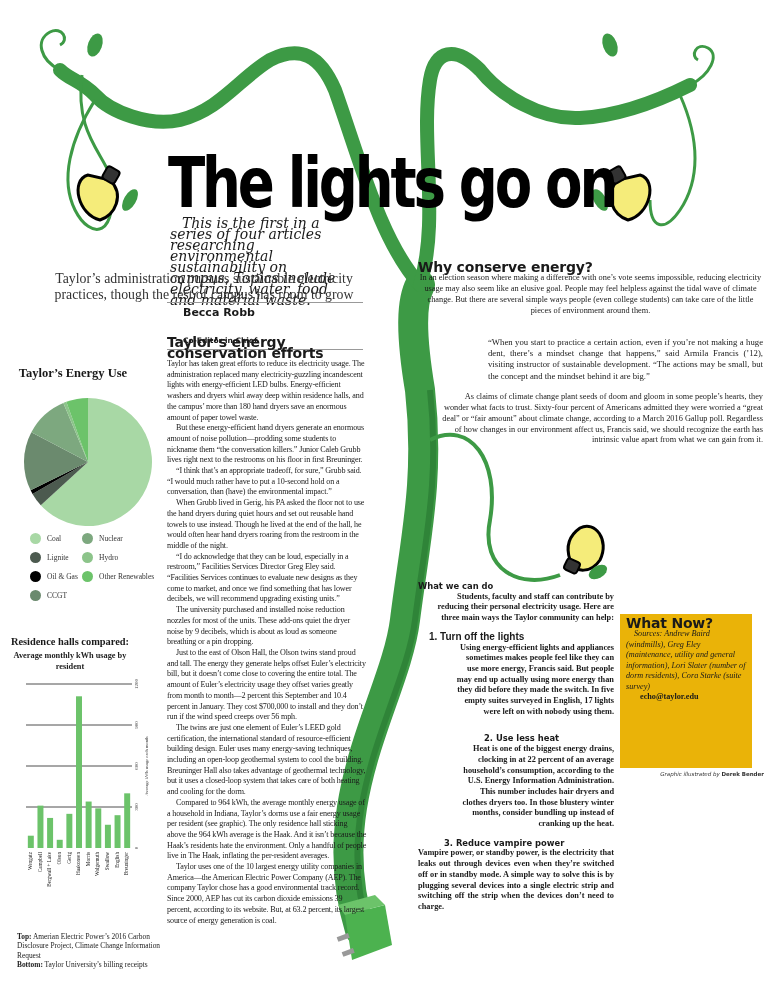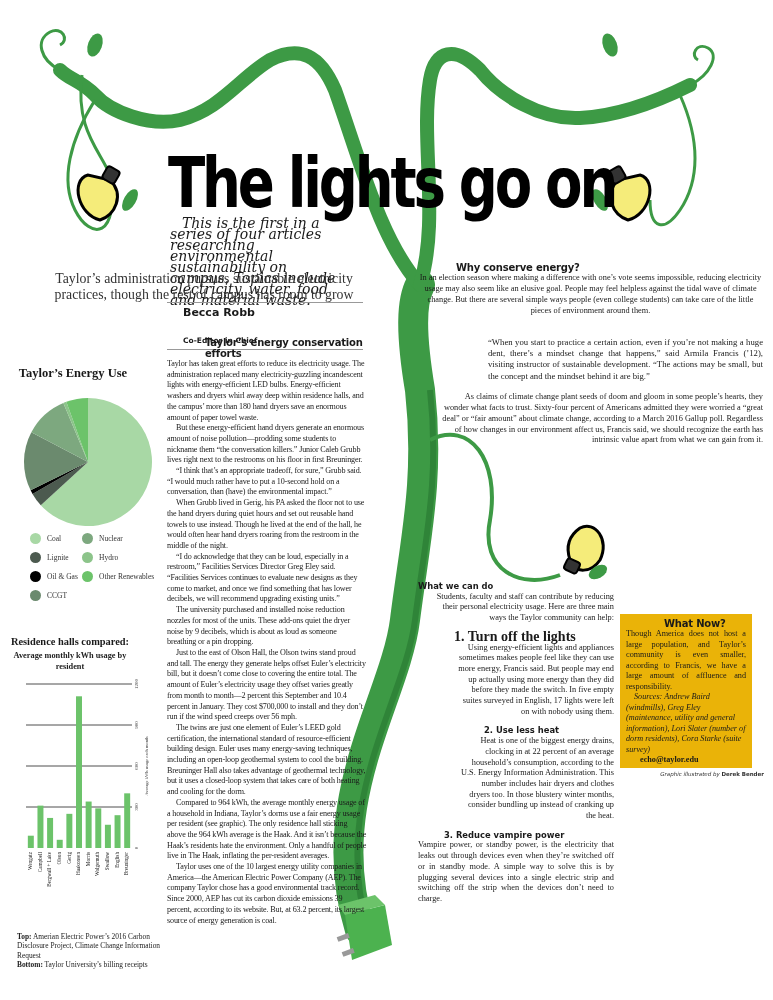--- a/index.html
+++ b/index.html
@@ -8,33 +8,33 @@
   .abs { position: absolute; }
   #vine-art { position: absolute; left: 0; top: 0; width: 773px; height: 1000px; z-index: 1; pointer-events: none; }
   .layer { z-index: 2; }
   .headline { left: 168px; top: 148px; font-family: "DejaVu Sans", sans-serif; font-weight: bold; font-size: 70px; letter-spacing: -4px; transform: scaleX(0.78); transform-origin: left top; color: #000; white-space: nowrap; line-height: 1; }
   .intro { left: 170px; top: 218px; width: 180px; font-size: 14px; font-style: italic; line-height: 11px; text-indent: 12px; }
   .deck { left: 42px; top: 271px; width: 300px; font-family: "Liberation Serif", serif; font-size: 13.8px; line-height: 16px; color: #333; text-align: center; margin-left: 12px; }
   .byline { left: 167px; top: 302px; width: 196px; border-top: 1px solid #999; border-bottom: 1px solid #999; padding: 3px 0 4px 16px; }
   .byline .name { font-family: "DejaVu Sans", sans-serif; font-weight: bold; font-size: 11px; }
   .byline .role { font-family: "DejaVu Sans", sans-serif; font-weight: bold; font-size: 7.5px; margin-top: 17px; }
   .body-col { left: 167px; top: 337px; width: 200px; font-family: "Liberation Serif", serif; font-size: 8.1px; line-height: 10.7px; letter-spacing: -0.15px; }
-  .body-col h3, .right h3, .whatnow h3 { font-family: "DejaVu Sans", sans-serif; font-weight: bold; font-size: 10px; line-height: 11px; letter-spacing: -0.2px; margin-left: 38px; }
+  .body-col h3, .right h3, .whatnow h3 { font-family: "DejaVu Sans", sans-serif; font-weight: bold; font-size: 14px; line-height: 11px; letter-spacing: -0.2px; }
   .body-col p { text-indent: 9px; }
   .pie-title { left: 0; top: 366px; width: 146px; text-align: center; font-family: "Liberation Serif", serif; font-weight: bold; font-size: 12.5px; }
   .legend { left: 30px; top: 533px; width: 140px; font-family: "Liberation Serif", serif; font-size: 7.5px; color: #333; }
   .legend .item { position: absolute; display: flex; align-items: center; gap: 6px; white-space: nowrap; }
   .legend .sw { width: 11px; height: 11px; border-radius: 50%; display: inline-block; }
   .bar-title { left: 0; top: 636px; width: 140px; text-align: center; font-family: "Liberation Serif", serif; font-weight: bold; font-size: 10.4px; line-height: 12px; }
   .bar-sub { left: 0; top: 650px; width: 140px; text-align: center; font-family: "Liberation Serif", serif; font-weight: bold; font-size: 8.3px; line-height: 11px; color: #222; }
   .sources { left: 17px; top: 932px; width: 150px; font-family: "Liberation Serif", serif; font-size: 7.4px; line-height: 9.4px; color: #222; }
   .right { left: 418px; top: 262px; width: 345px; font-family: "Liberation Serif", serif; font-size: 8.3px; line-height: 10.9px; }
   .right p { text-align: right; }
   .wwcd { left: 418px; top: 581px; width: 196px; font-family: "Liberation Serif", serif; font-size: 8.3px; line-height: 10.7px; }
-  .wwcd p { text-align: right; }
+  .wwcd p { text-align: right; font-weight: bold; }
   .whatnow { left: 620px; top: 614px; width: 132px; height: 154px; background: #eab308; padding: 4px 6px; font-family: "Liberation Serif", serif; font-size: 8.2px; line-height: 10.5px; }
   .whatnow .src { font-style: italic; text-indent: 8px; }
   .whatnow .email { font-weight: bold; padding-left: 14px; }
   .credit { left: 620px; top: 771px; width: 144px; text-align: right; font-family: "DejaVu Sans", sans-serif; font-size: 5.5px; font-style: italic; color: #333; }
   .credit b { font-style: normal; }
 </style>
 </head>
 <body>
 
 <svg id="vine-art" viewBox="0 0 773 1000" xmlns="http://www.w3.org/2000/svg">
@@ -199,30 +199,29 @@
 <div class="abs layer right">
   <h3>Why conserve energy?</h3>
   <p style="text-align:center;">In an election season where making a difference with one’s vote seems impossible, reducing electricity usage may also seem like an elusive goal. People may feel helpless against the tidal wave of climate change. But there are several simple ways people (even college students) can take care of the little pieces of environment around them.</p>
   <p style="margin:20px 0 10px 70px; font-size:8.7px; line-height:11.3px; text-align:justify;">“When you start to practice a certain action, even if you’re not making a huge dent, there’s a mindset change that happens,” said Armila Francis (’12), visiting instructor of sustainable development. “The actions may be small, but the concept and the mindset behind it are big.”</p>
   <p style="margin-left:20px; text-align:right;">As claims of climate change plant seeds of doom and gloom in some people’s hearts, they wonder what facts to trust. Sixty-four percent of Americans admitted they were worried a “great deal” or “fair amount” about climate change, according to a March 2016 Gallup poll. Regardless of how changes in our environment affect us, Francis said, we should recognize the earth has intrinsic value apart from what we can gain from it.</p>
 </div>
 
 <div class="abs layer wwcd">
   <h3 style="font-family:'DejaVu Sans',sans-serif;font-weight:bold;font-size:8.4px;">What we can do</h3>
   <p style="padding-left:6px">Students, faculty and staff can contribute by reducing their personal electricity usage. Here are three main ways the Taylor community can help:</p>
-  <h3 style="font-family:Liberation Serif, serif;font-weight:bold;font-size:14px;margin:8px 0 0 36px;">1. Turn off the lights</h3>
+  <h3 style="font-family:Liberation Sans, sans-serif;font-weight:bold;font-size:10px;margin:8px 0 0 11px;">1. Turn off the lights</h3>
   <p style="padding-left:36px">Using energy-efficient lights and appliances sometimes makes people feel like they can use more energy, Francis said. But people may end up actually using more energy than they did before they made the switch. In five empty suites surveyed in English, 17 lights were left on with nobody using them.</p>
-  <h3 style="font-family:'DejaVu Sans',sans-serif;font-weight:bold;font-size:8.4px;margin:8px 0 0 66px;">2. Use less heat</h3>
+  <h3 style="font-family:'DejaVu Sans',sans-serif;font-weight:bold;font-size:8.4px;margin:16px 0 0 66px;">2. Use less heat</h3>
   <p style="padding-left:42px">Heat is one of the biggest energy drains, clocking in at 22 percent of an average household’s consumption, according to the U.S. Energy Information Administration. This number includes hair dryers and clothes dryers too. In those blustery winter months, consider bundling up instead of cranking up the heat.</p>
   <h3 style="font-family:'DejaVu Sans',sans-serif;font-weight:bold;font-size:8.4px;margin:8px 0 0 26px;">3. Reduce vampire power</h3>
   <p style="text-align:justify">Vampire power, or standby power, is the electricity that leaks out through devices even when they’re switched off or in standby mode. A simple way to solve this is by plugging several devices into a single electric strip and switching off the strip when the devices don’t need to charge.</p>
 </div>
 
 <div class="abs layer whatnow">
   <h3>What Now?</h3>
-  <p style="text-align:justify">Though America does not host a large population, and Taylor’s community is even smaller, according to Francis, we have a large amount of affluence and responsibility.</p>
   <p class="src">Sources: Andrew Baird (windmills), Greg Eley (maintenance, utility and general information), Lori Slater (number of dorm residents), Cora Starke (suite survey)</p>
   <p class="email">echo@taylor.edu</p>
 </div>
 
 <div class="abs layer credit">
   <span>Graphic illustrated by </span><b>Derek Bender</b>
 </div>
 
 </body></html>

